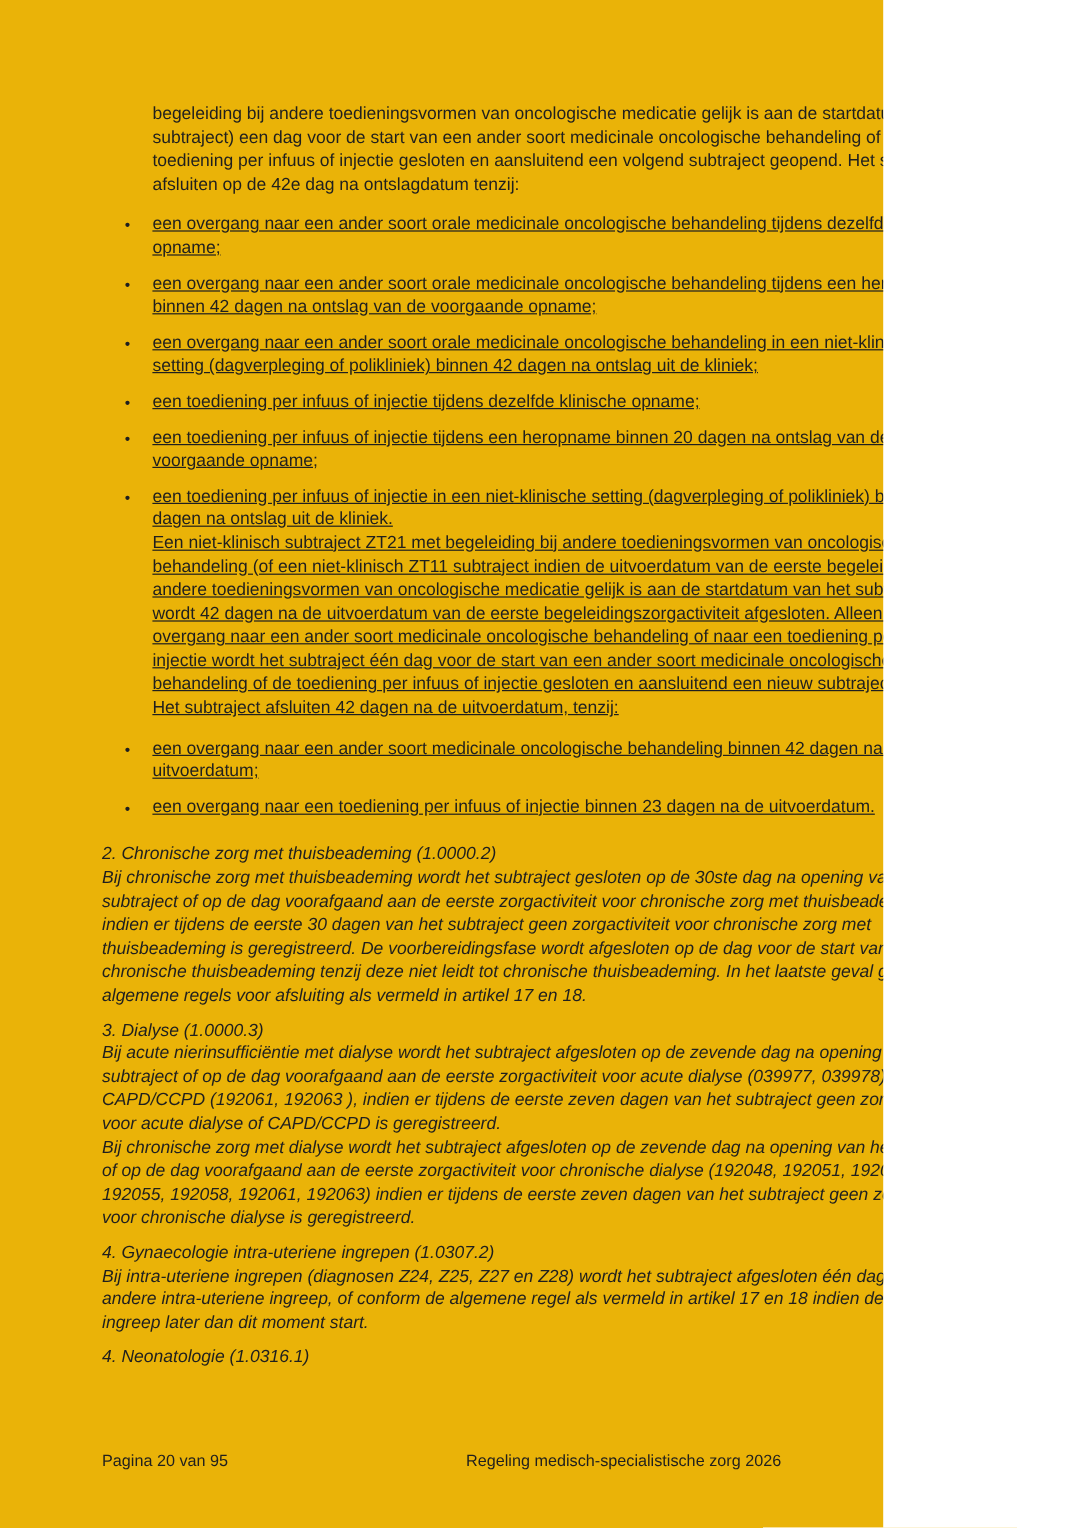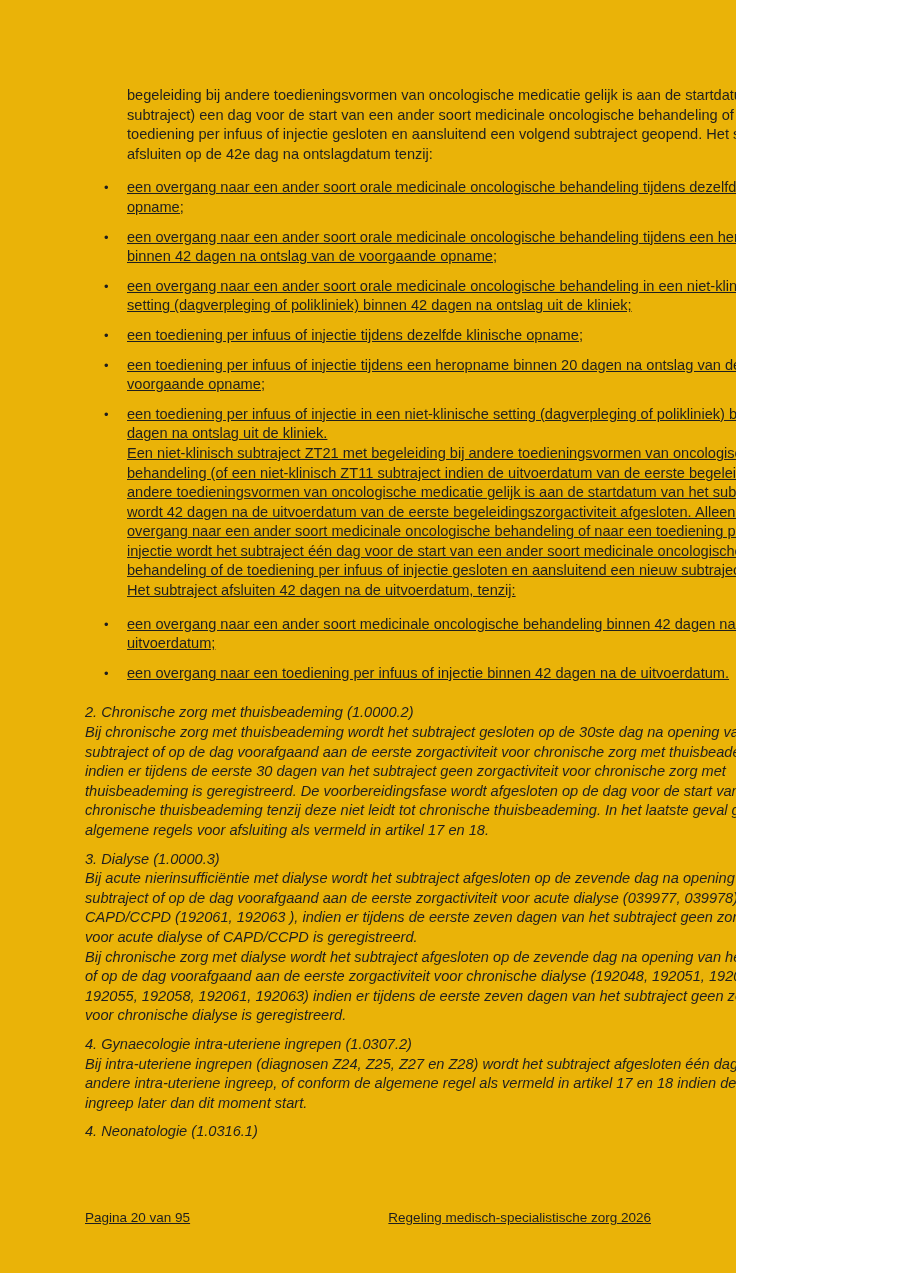--- a/index.html
+++ b/index.html
@@ -61,21 +61,20 @@
     font-weight: normal;
   }
   .footer {
     position: absolute;
     top: 1208px;
     left: 85px;
     right: 85px;
     display: flex;
     justify-content: space-between;
     font-size: 13.5px;
-    text-decoration: underline;
   }
 </style>
 </head>
 <body>
 
 <div class="page">
   <div class="content">
 
     <div class="indent-block">begeleiding bij andere toedieningsvormen van oncologische medicatie gelijk is aan de startdatum van het subtraject) een dag voor de start van een ander soort medicinale oncologische behandeling of de toediening per infuus of injectie gesloten en aansluitend een volgend subtraject geopend. Het subtraject afsluiten op de 42e dag na ontslagdatum tenzij:</div>
 
@@ -109,21 +108,21 @@
       </div>
     </div>
 
     <div class="bullet-list">
       <div class="bullet-item">
         <span class="bullet-dot">•</span>
         <div class="bullet-body">een overgang naar een ander soort medicinale oncologische behandeling binnen 42 dagen na de uitvoerdatum;</div>
       </div>
       <div class="bullet-item">
         <span class="bullet-dot">•</span>
-        <div class="bullet-body">een overgang naar een toediening per infuus of injectie binnen 42 dagen na de uitvoerdatum.</div>
+        <div class="bullet-body">een overgang naar een toediening per infuus of injectie binnen 23 dagen na de uitvoerdatum.</div>
       </div>
     </div>
 
     <div class="sections">
       <div class="section">
         <div class="section-heading">2. Chronische zorg met thuisbeademing (1.0000.2)</div>
         <div class="section-paragraph">Bij chronische zorg met thuisbeademing wordt het subtraject gesloten op de 30ste dag na opening van het subtraject of op de dag voorafgaand aan de eerste zorgactiviteit voor chronische zorg met thuisbeademing indien er tijdens de eerste 30 dagen van het subtraject geen zorgactiviteit voor chronische zorg met thuisbeademing is geregistreerd. De voorbereidingsfase wordt afgesloten op de dag voor de start van de chronische thuisbeademing tenzij deze niet leidt tot chronische thuisbeademing. In het laatste geval gelden de algemene regels voor afsluiting als vermeld in artikel 17 en 18.</div>
       </div>
       <div class="section">
         <div class="section-heading">3. Dialyse (1.0000.3)</div>

